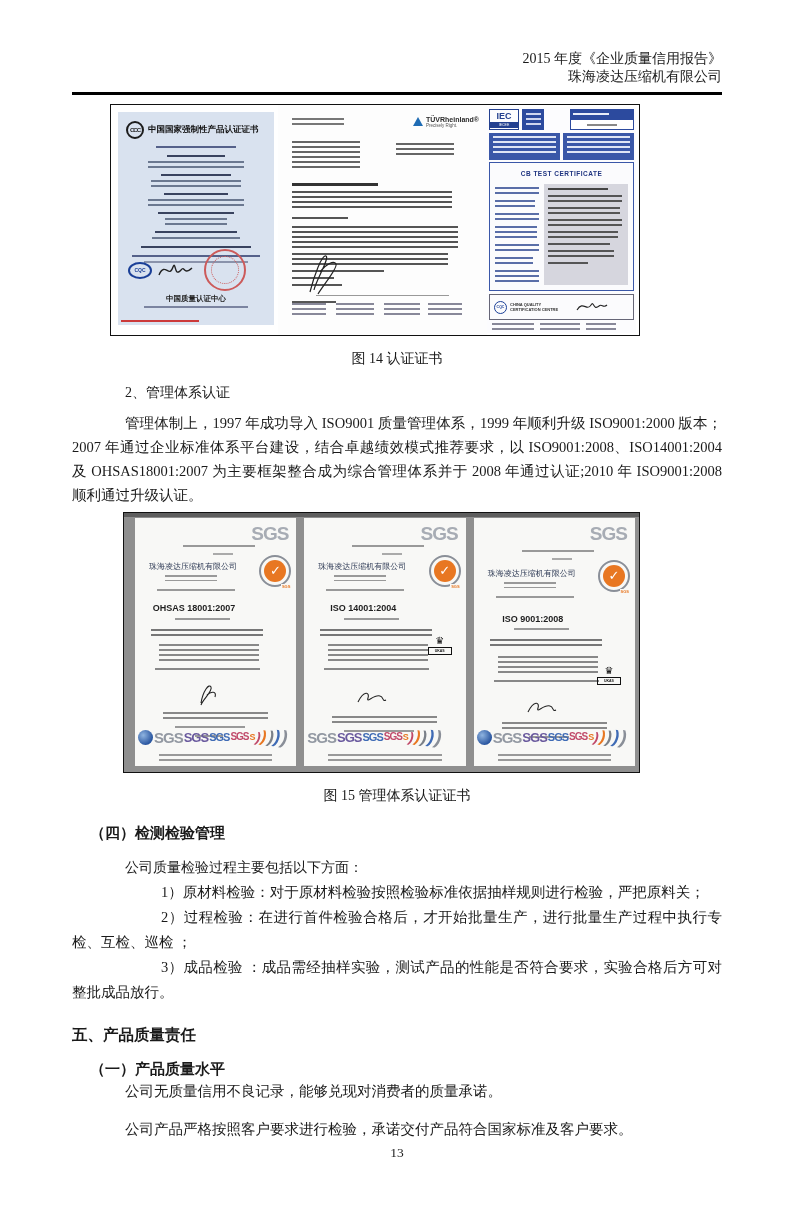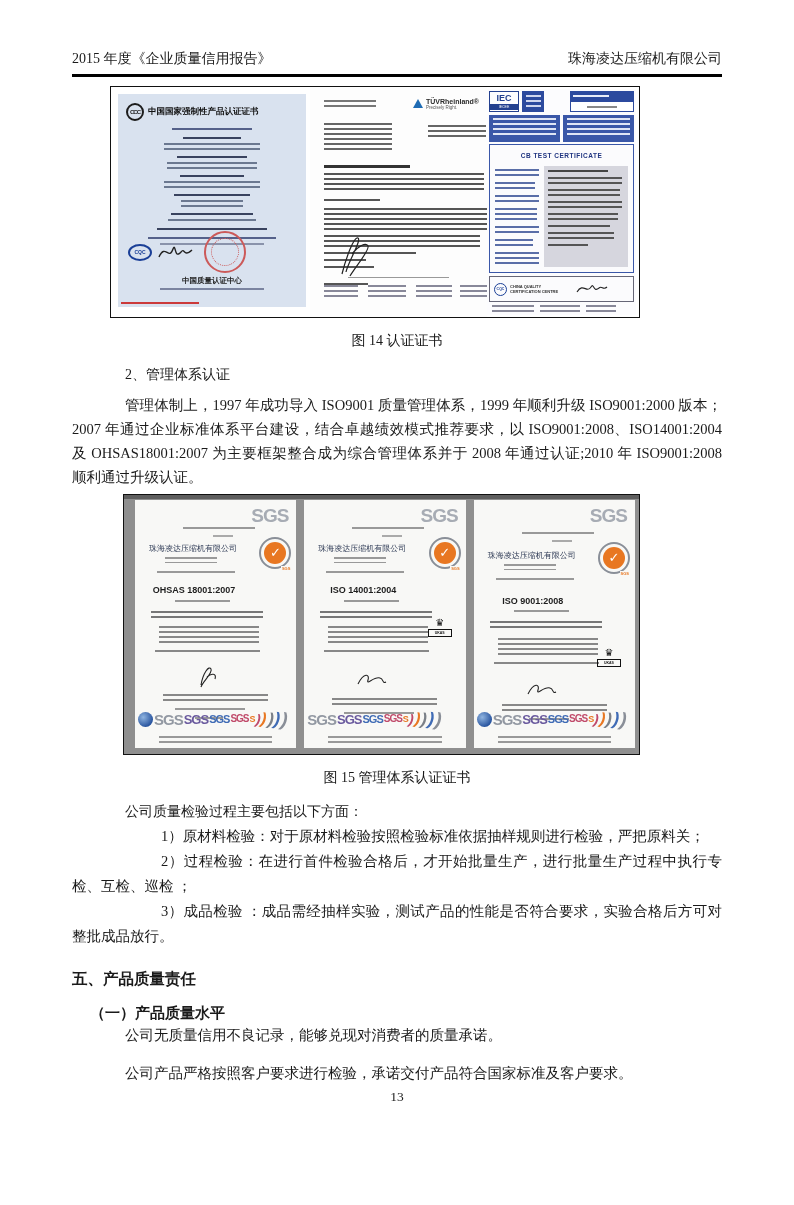--- a/index.html
+++ b/index.html
@@ -3,32 +3,32 @@
 <meta charset="utf-8">
 <style>
   html,body{margin:0;padding:0;background:#e8e8e8;}
   *{box-sizing:border-box;}
   .page{position:relative;width:794px;height:1205px;margin:0 auto;background:#ffffff;
         font-family:"Liberation Serif","DejaVu Serif",serif;color:#1a1a1a;overflow:hidden;}
   .content{padding:0 72px;}
 
   
   .hdr{display:flex;justify-content:space-between;align-items:flex-end;
-       padding:50px 0 6px;border-bottom:3px solid #000;font-size:14px;}
+       padding:50px 0 6px;border-bottom:3px solid #000;font-size:14px;flex-direction:column;}
 
   
   .lns{background-image:repeating-linear-gradient(to bottom,var(--c,#6b7890) 0 2px,transparent 2px 5px);}
   .ln{height:2px;background:var(--c,#6b7890);}
 
   
   .fig14{margin:9px 0 0 38px;width:530px;height:232px;border:1px solid #111;
          display:flex;background:#fff;}
   .cert{position:relative;}
   
-  .ccc{width:188px;margin:7px 4px 10px 7px;background:#d9e2ef;font-family:"Liberation Sans",sans-serif;}
+  .ccc{width:156px;margin:7px 4px 10px 7px;background:#d9e2ef;font-family:"Liberation Sans",sans-serif;}
   .ccc-head{display:flex;align-items:center;gap:4px;padding:9px 6px 3px 8px;}
   .ccc-logo{flex:0 0 auto;width:18px;height:18px;border:2px solid #1c1c1c;border-radius:50%;
             font-size:6px;font-weight:bold;letter-spacing:-1px;color:#1c1c1c;
             display:flex;align-items:center;justify-content:center;}
   .ccc-title{font-size:8.5px;font-weight:bold;color:#111;font-family:"Liberation Serif",serif;}
   .ccc-mid{display:flex;flex-direction:column;align-items:center;gap:4px;margin-top:4px;}
   .ccc-foot{position:absolute;bottom:34px;left:10px;right:6px;display:flex;align-items:center;gap:4px;}
   .cqc-oval{width:24px;height:17px;border:2px solid #1a3f97;border-radius:50%;
             color:#1a3f97;font-size:5px;font-weight:bold;display:flex;align-items:center;justify-content:center;}
   .stamp{width:42px;height:42px;border:2px solid #cc5a5a;border-radius:50%;position:relative;flex:0 0 auto;}
@@ -375,20 +375,21 @@
           <span class="sw" style="font-size:17px;color:#7b8088">)</span>
           <span class="sw" style="font-size:18px;color:#3f6bb5">)</span>
           <span class="sw" style="font-size:19px;color:#8a8f98">)</span>
         </div>
         <div class="sgs-foot lns" style="height:9px;--c:#999"></div>
       </div>
     </div>
 
     <div class="caption">图 15 管理体系认证证书</div>
 
+    <div class="h-sub" style="margin-left:18px;margin-top:19px">（四）检测检验管理</div>
     <p class="intro">公司质量检验过程主要包括以下方面：</p>
     <p class="item">1）原材料检验：对于原材料检验按照检验标准依据抽样规则进行检验，严把原料关；</p>
     <p class="item">2）过程检验：在进行首件检验合格后，才开始批量生产，进行批量生产过程中执行专检、互检、巡检 ；</p>
     <p class="item">3）成品检验 ：成品需经抽样实验，测试产品的性能是否符合要求，实验合格后方可对整批成品放行。</p>
 
     <div class="h-big">五、产品质量责任</div>
     <div class="h-sub">（一）产品质量水平</div>
     <p class="line-ind">公司无质量信用不良记录，能够兑现对消费者的质量承诺。</p>
     <p class="line-ind" style="margin-top:13px">公司产品严格按照客户要求进行检验，承诺交付产品符合国家标准及客户要求。</p>
 

